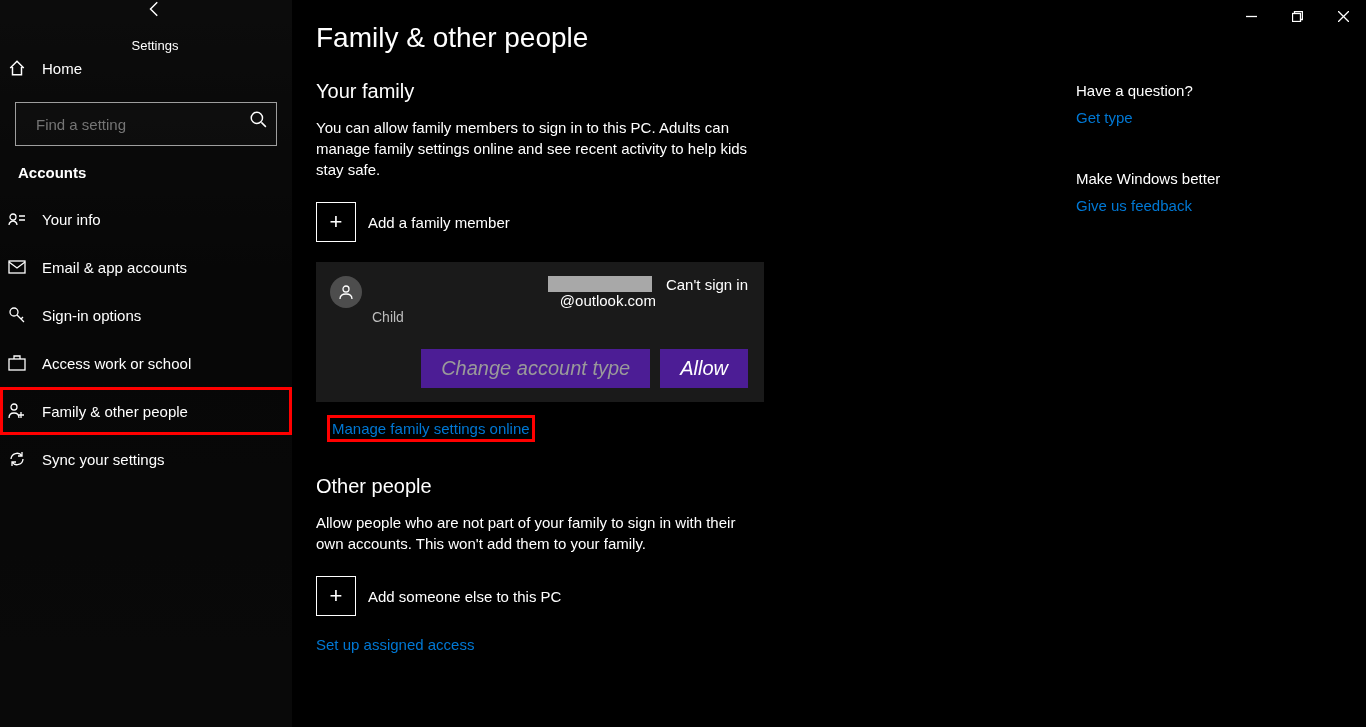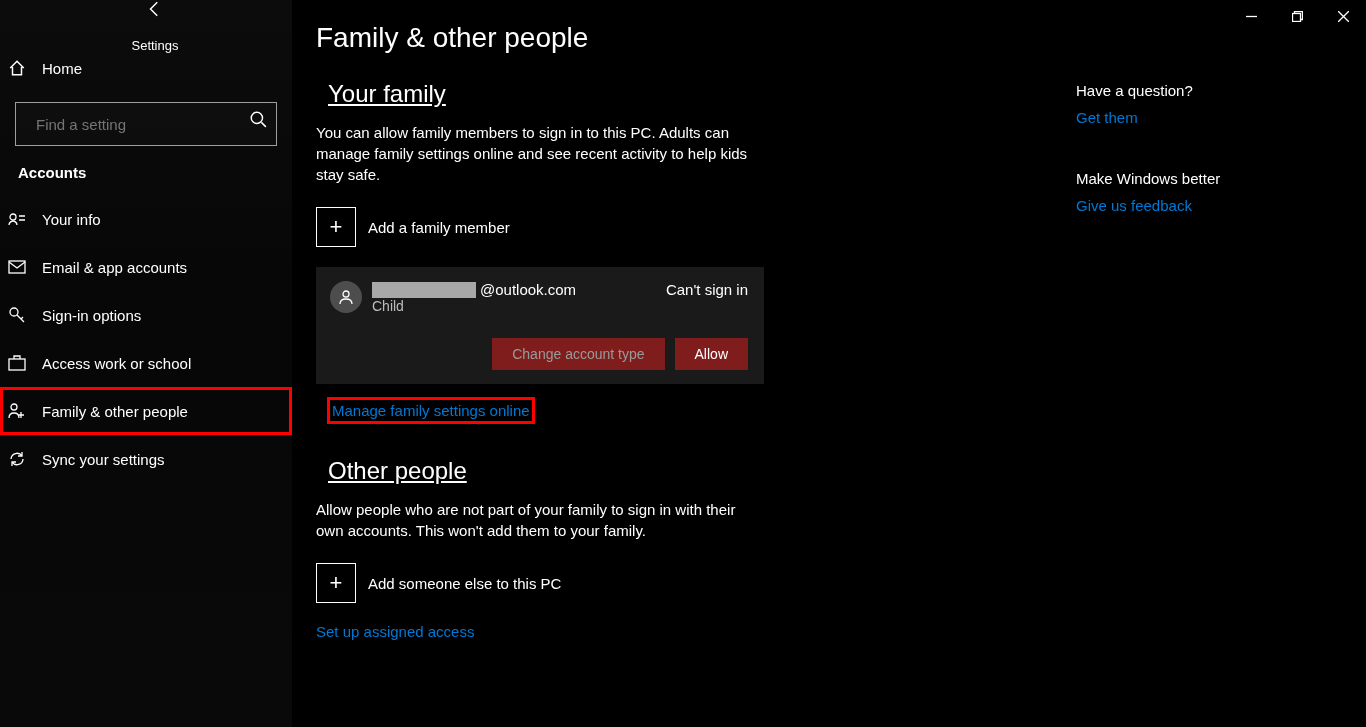--- a/index.html
+++ b/index.html
@@ -14,34 +14,34 @@
 .icon { width: 18px; height: 18px; display:inline-flex; align-items:center; justify-content:center; }
 .search-wrap { margin: 10px 15px 18px; }
 .search { width: 100%; height: 44px; background: rgba(255,255,255,0.02); border: 1px solid rgba(255,255,255,0.6); color:#ccc; padding: 0 34px 0 20px; font-size:15px; outline:none; }
 .search-wrap { position:relative; }
 .search-icon { position:absolute; right:10px; top:8px; }
 .category { font-weight:600; padding: 0 18px 14px; font-size:15px; }
 .nav-list .nav-item.selected { outline: 3px solid #ff0000; outline-offset:-3px; }
 .main { flex:1; background:#000; padding: 22px 30px 30px 24px; display:flex; gap: 60px; }
 .content { width: 700px; }
 h1 { font-size: 28px; font-weight: 400; margin-bottom: 26px; }
-h2 { font-size: 24px; font-weight: 400; margin: 8px 12px 14px; text-decoration: underline; }
+h2 { font-size: 20px; font-weight: 400; margin: 8px 0 14px; }
 .desc { color:#fff; line-height: 1.4; max-width: 440px; margin-bottom: 22px; }
 .add-row { display:flex; align-items:center; gap: 12px; margin-bottom: 20px; cursor:pointer; }
 .plus-box { width: 40px; height: 40px; border:1px solid #fff; display:flex; align-items:center; justify-content:center; font-size:22px; }
 .member-card { background:#1a1a1a; padding: 14px 16px 14px 14px; width: 448px; }
 .member-top { display:flex; align-items:flex-start; gap:10px; }
 .avatar { width: 32px; height:32px; border-radius:50%; background:#4d4d4d; display:flex; align-items:center; justify-content:center; }
 .member-info { flex:1; }
-.member-email { display:flex; align-items:flex-end; gap:0; }
+.member-email { display:flex; align-items:flex-end; gap:0;flex-direction:column; }
 .redact { background:#a8a8a8; height:16px; width:104px; display:inline-block; margin-right:4px; }
 .member-role { color:#bdbdbd; font-size:14px; }
 .member-status { font-size:15px; }
 .member-buttons { display:flex; justify-content:flex-end; gap:10px; margin-top:24px; }
-.btn { background:#7f1d1d; border:none; color:#fff; padding: 8px 20px; font-size:14px; cursor:pointer; }
+.btn { background:#4c1d95; border:none; color:#fff; padding: 8px 20px; font-size:20px; cursor:pointer;font-style:italic; }
 .btn.dim { color:#9a9a9a; }
 .link { color:#0078d4; cursor:pointer; display:inline-block; }
 .link.hilite { outline:3px solid #ff0000; outline-offset:2px; margin:18px 16px 30px; }
 .right-col { padding-top: 60px; width: 260px; }
 .right-col h3 { font-size:15px; font-weight:400; margin-bottom:10px; }
 .right-col .link { margin-bottom: 44px; display:block; width:fit-content; }
 .winctrl { position:absolute; top:0; right:0; display:flex; }
 .winbtn { width:46px; height:32px; display:flex; align-items:center; justify-content:center; cursor:pointer; }
 svg { stroke:#fff; fill:none; stroke-width:1.3; }
 </style>
@@ -179,21 +179,21 @@
     <div class="add-row">
       <div class="plus-box">+</div>
       <span>Add someone else to this PC</span>
     </div>
 
     <span class="link">Set up assigned access</span>
   </div>
 
   <div class="right-col">
     <h3>Have a question?</h3>
-    <span class="link">Get them</span>
+    <span class="link">Get type</span>
     <h3>Make Windows better</h3>
     <span class="link">Give us feedback</span>
   </div>
 </div>
 
 <div class="winctrl">
   <div class="winbtn">
       <svg width="11" height="11" viewBox="0 0 11 11">
         <path d="M0 5.5h11"></path>
       </svg>

